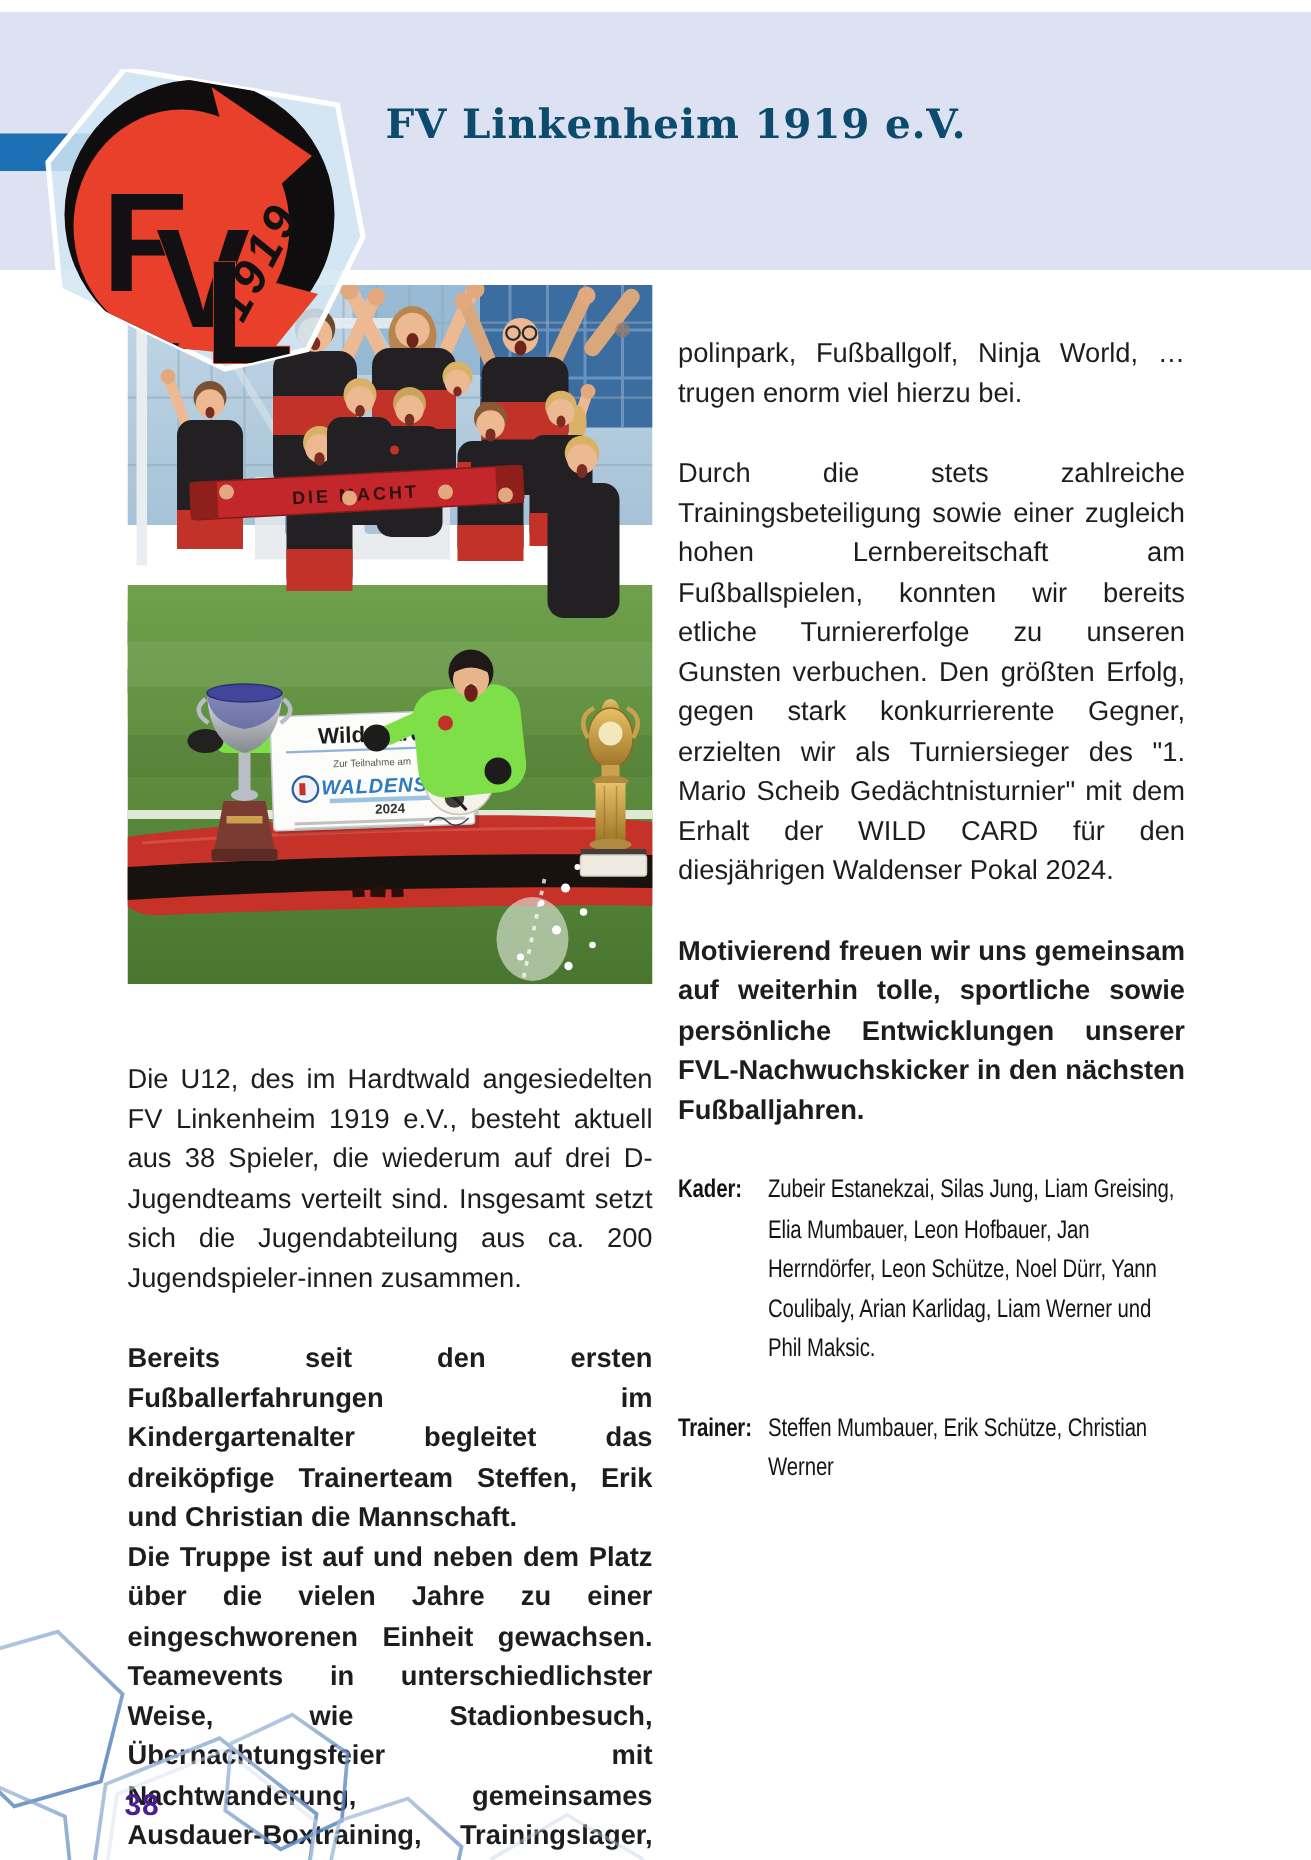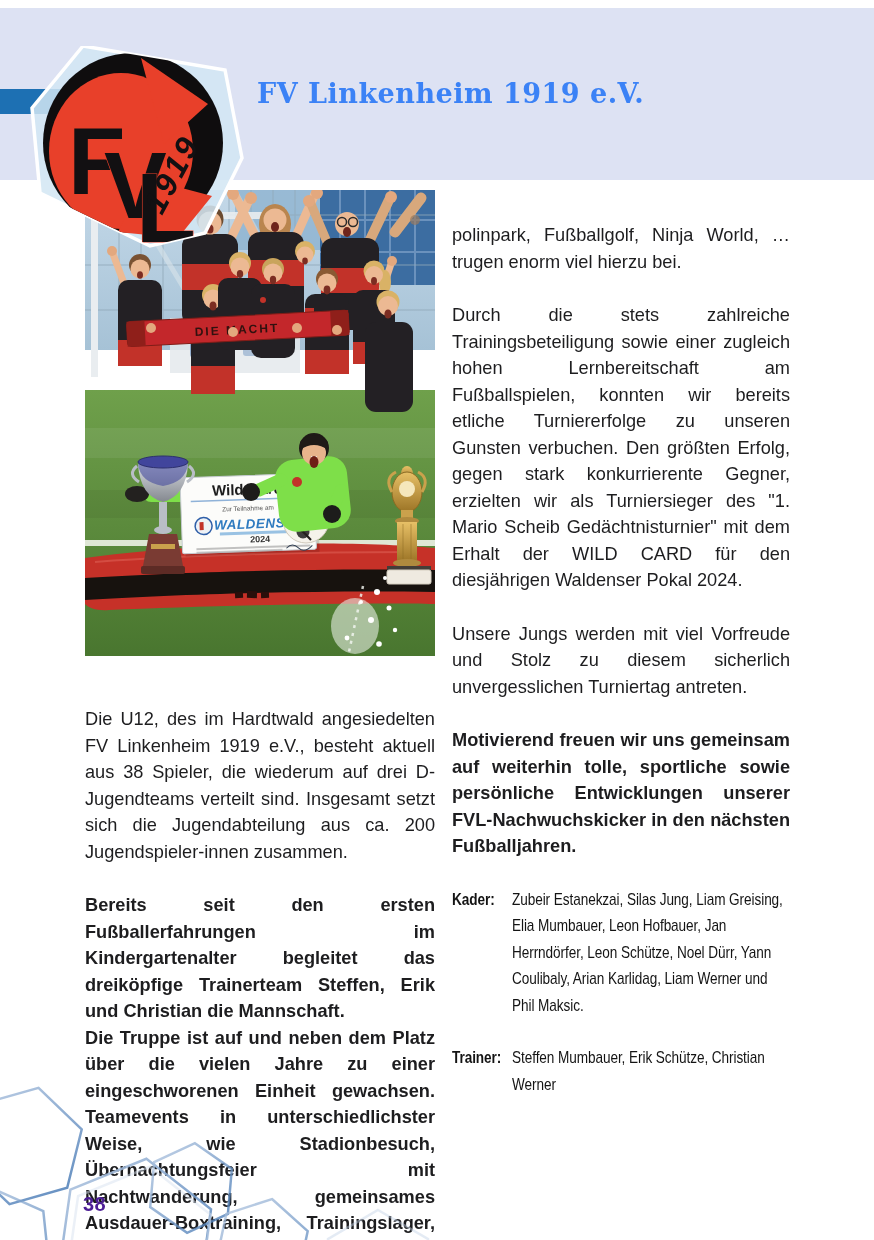--- a/index.html
+++ b/index.html
@@ -4,23 +4,23 @@
 <style>
   html,body{margin:0;padding:0;background:#ffffff;}
   .page{
     position:relative;width:874px;height:1240px;background:#ffffff;
     overflow:hidden;font-family:"Liberation Sans",sans-serif;color:#1d1d1f;
   }
   
   .band{position:absolute;left:0;top:8px;width:874px;height:172px;background:#dde2f3;}
   .bluebar{position:absolute;left:0;top:89px;width:118px;height:25px;background:#1d70b3;z-index:2;}
   .title{
-    position:absolute;left:257px;top:78px;margin:0;z-index:2;
+    position:absolute;left:257px;top:68px;margin:0;z-index:2;
     font-family:"DejaVu Serif","Liberation Serif",serif;
-    font-size:27px;font-weight:700;letter-spacing:.5px;color:#3b82f6;white-space:nowrap;
+    font-size:27px;font-weight:700;letter-spacing:.5px;color:#0c4a6e;white-space:nowrap;
   }
   .logo{position:absolute;left:26px;top:46px;width:228px;height:208px;z-index:3;}
   
   .photo{position:absolute;left:85px;top:190px;width:350px;height:466px;margin:0;z-index:1;}
   .photo svg{display:block;}
   
   .col{position:absolute;font-size:18.2px;line-height:26.5px;text-align:justify;hyphens:auto;}
   .col p{margin:0 0 27px 0;}
   .col p:last-of-type{margin-bottom:0;font-weight:bold;}
   .prebreak{white-space:pre-line;}
@@ -367,21 +367,20 @@
 
   <section class="col col-left">
     <p>Die U12, des im Hardtwald angesiedelten FV Linkenheim 1919 e.V., besteht aktuell aus 38 Spieler, die wiederum auf drei D-Jugendteams verteilt sind. Insgesamt setzt sich die Jugendabteilung aus ca. 200 Jugendspieler-innen zusammen.</p>
     <p class="prebreak">Bereits seit den ersten Fußballerfahrungen im Kindergartenalter begleitet das dreiköpfige Trainerteam Steffen, Erik und Christian die Mannschaft.
 Die Truppe ist auf und neben dem Platz über die vielen Jahre zu einer eingeschworenen Einheit gewachsen. Teamevents in unterschiedlichster Weise, wie Stadionbesuch, Übernachtungsfeier mit Nachtwanderung, gemeinsames Ausdauer-Boxtraining, Trainingslager, Tram-</p>
   </section>
 
   <section class="col col-right">
     <p>polinpark, Fußballgolf, Ninja World, … trugen enorm viel hierzu bei.</p>
     <p>Durch die stets zahlreiche Trainingsbeteiligung sowie einer zugleich hohen Lernbereitschaft am Fußballspielen, konnten wir bereits etliche Turniererfolge zu unseren Gunsten verbuchen. Den größten Erfolg, gegen stark konkurrierente Gegner, erzielten wir als Turniersieger des "1. Mario Scheib Gedächtnisturnier" mit dem Erhalt der WILD CARD für den diesjährigen Waldenser Pokal 2024.</p>
-    <p>Unsere Jungs werden mit viel Vorfreude und Stolz zu diesem sicherlich unvergesslichen Turniertag antreten.</p>
     <p>Motivierend freuen wir uns gemeinsam auf weiterhin tolle, sportliche sowie persönliche Entwicklungen unserer FVL-Nachwuchskicker in den nächsten Fußballjahren.</p>
 
     <div class="roster">
       <div class="row">
         <span class="label">Kader:</span>
         <span class="names">Zubeir Estanekzai, Silas Jung, Liam Greising, Elia Mumbauer, Leon Hofbauer, Jan Herrndörfer, Leon Schütze, Noel Dürr, Yann Coulibaly, Arian Karlidag, Liam Werner und Phil Maksic.</span>
       </div>
       <div class="row">
         <span class="label">Trainer:</span>
         <span class="names">Steffen Mumbauer, Erik Schütze, Christian Werner</span>

